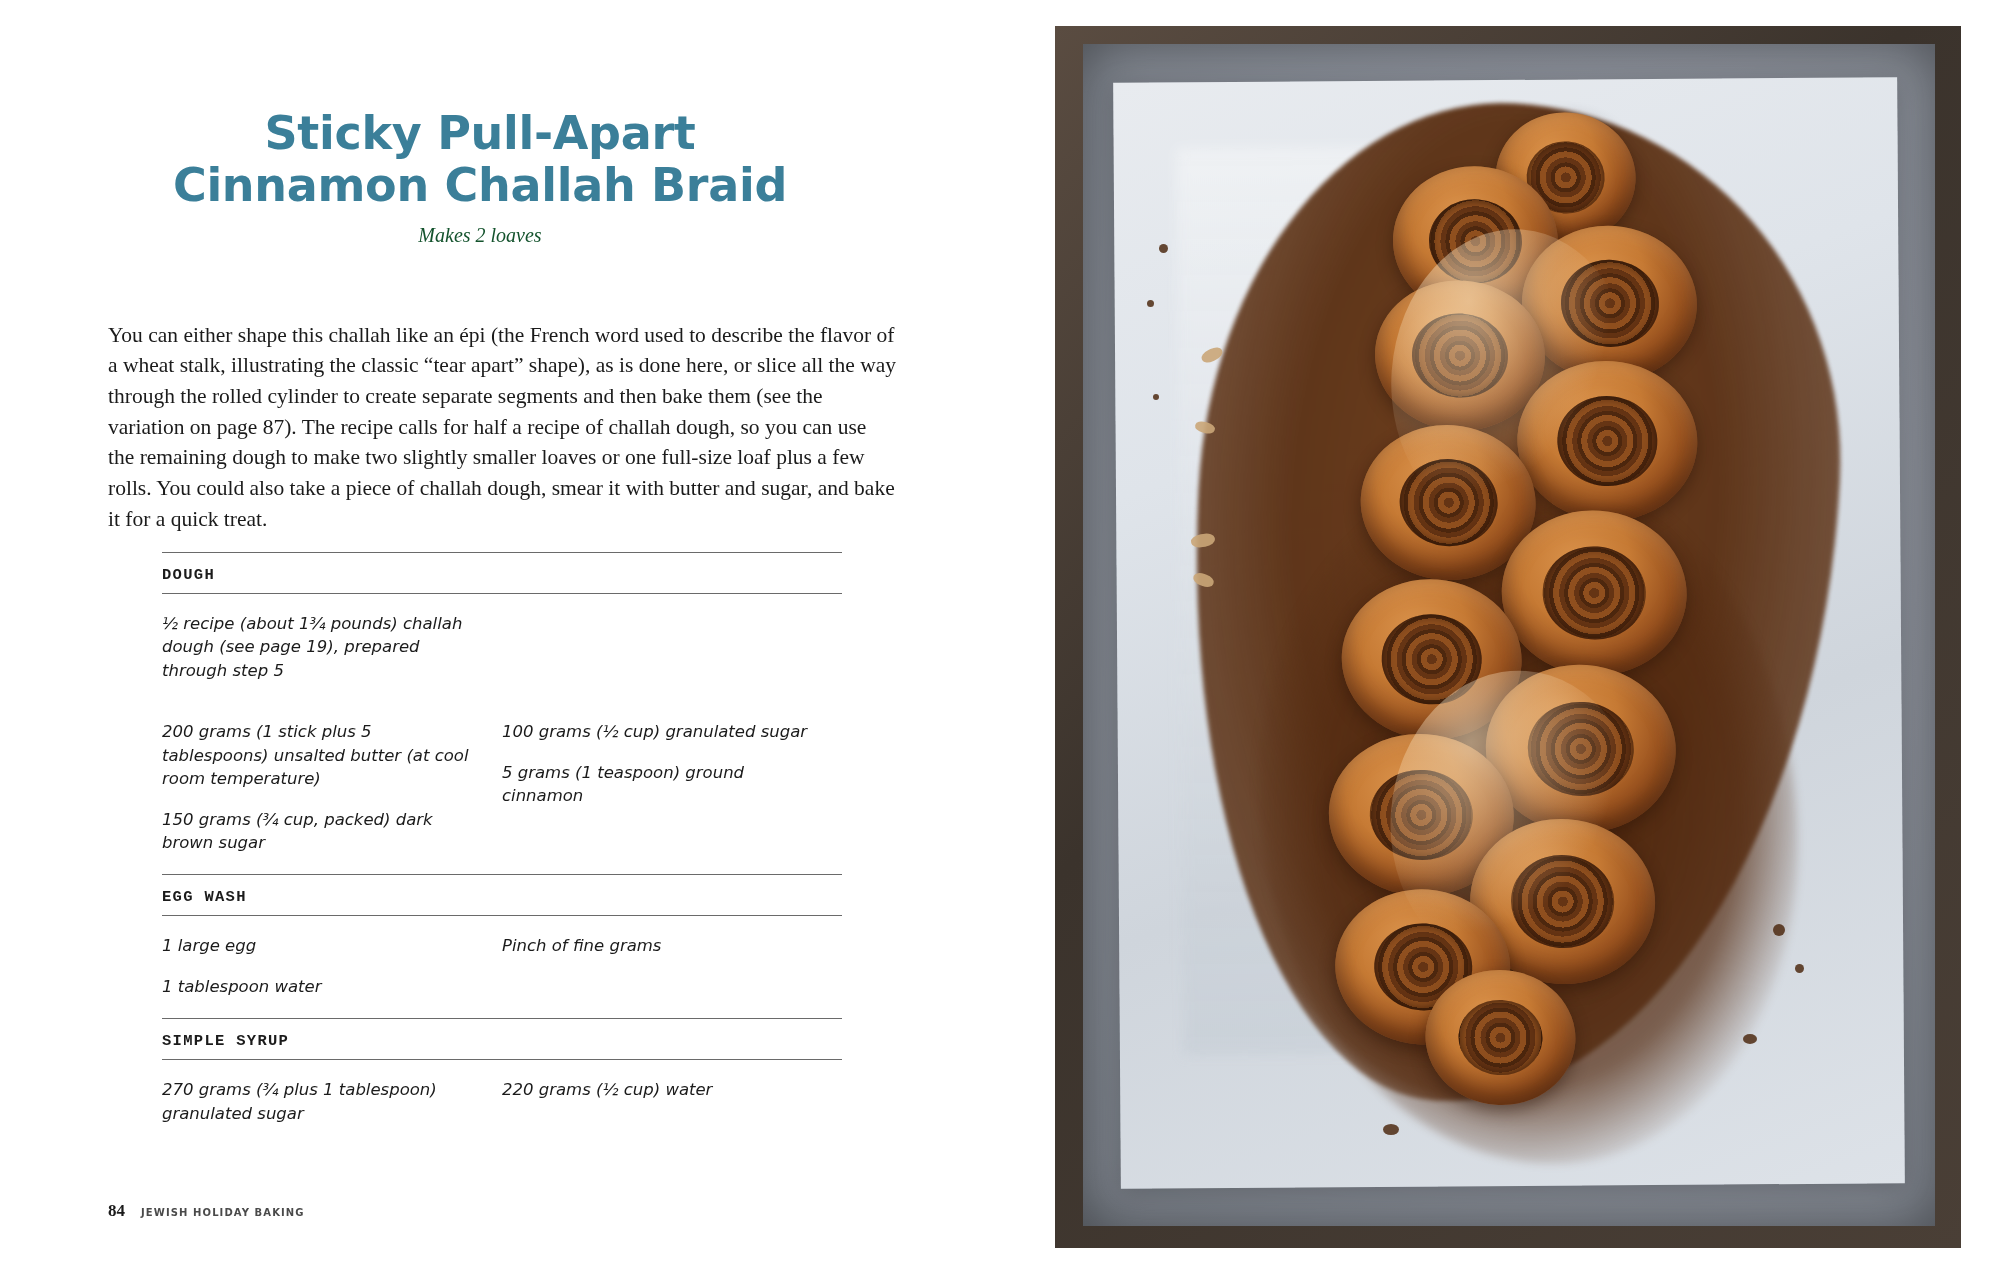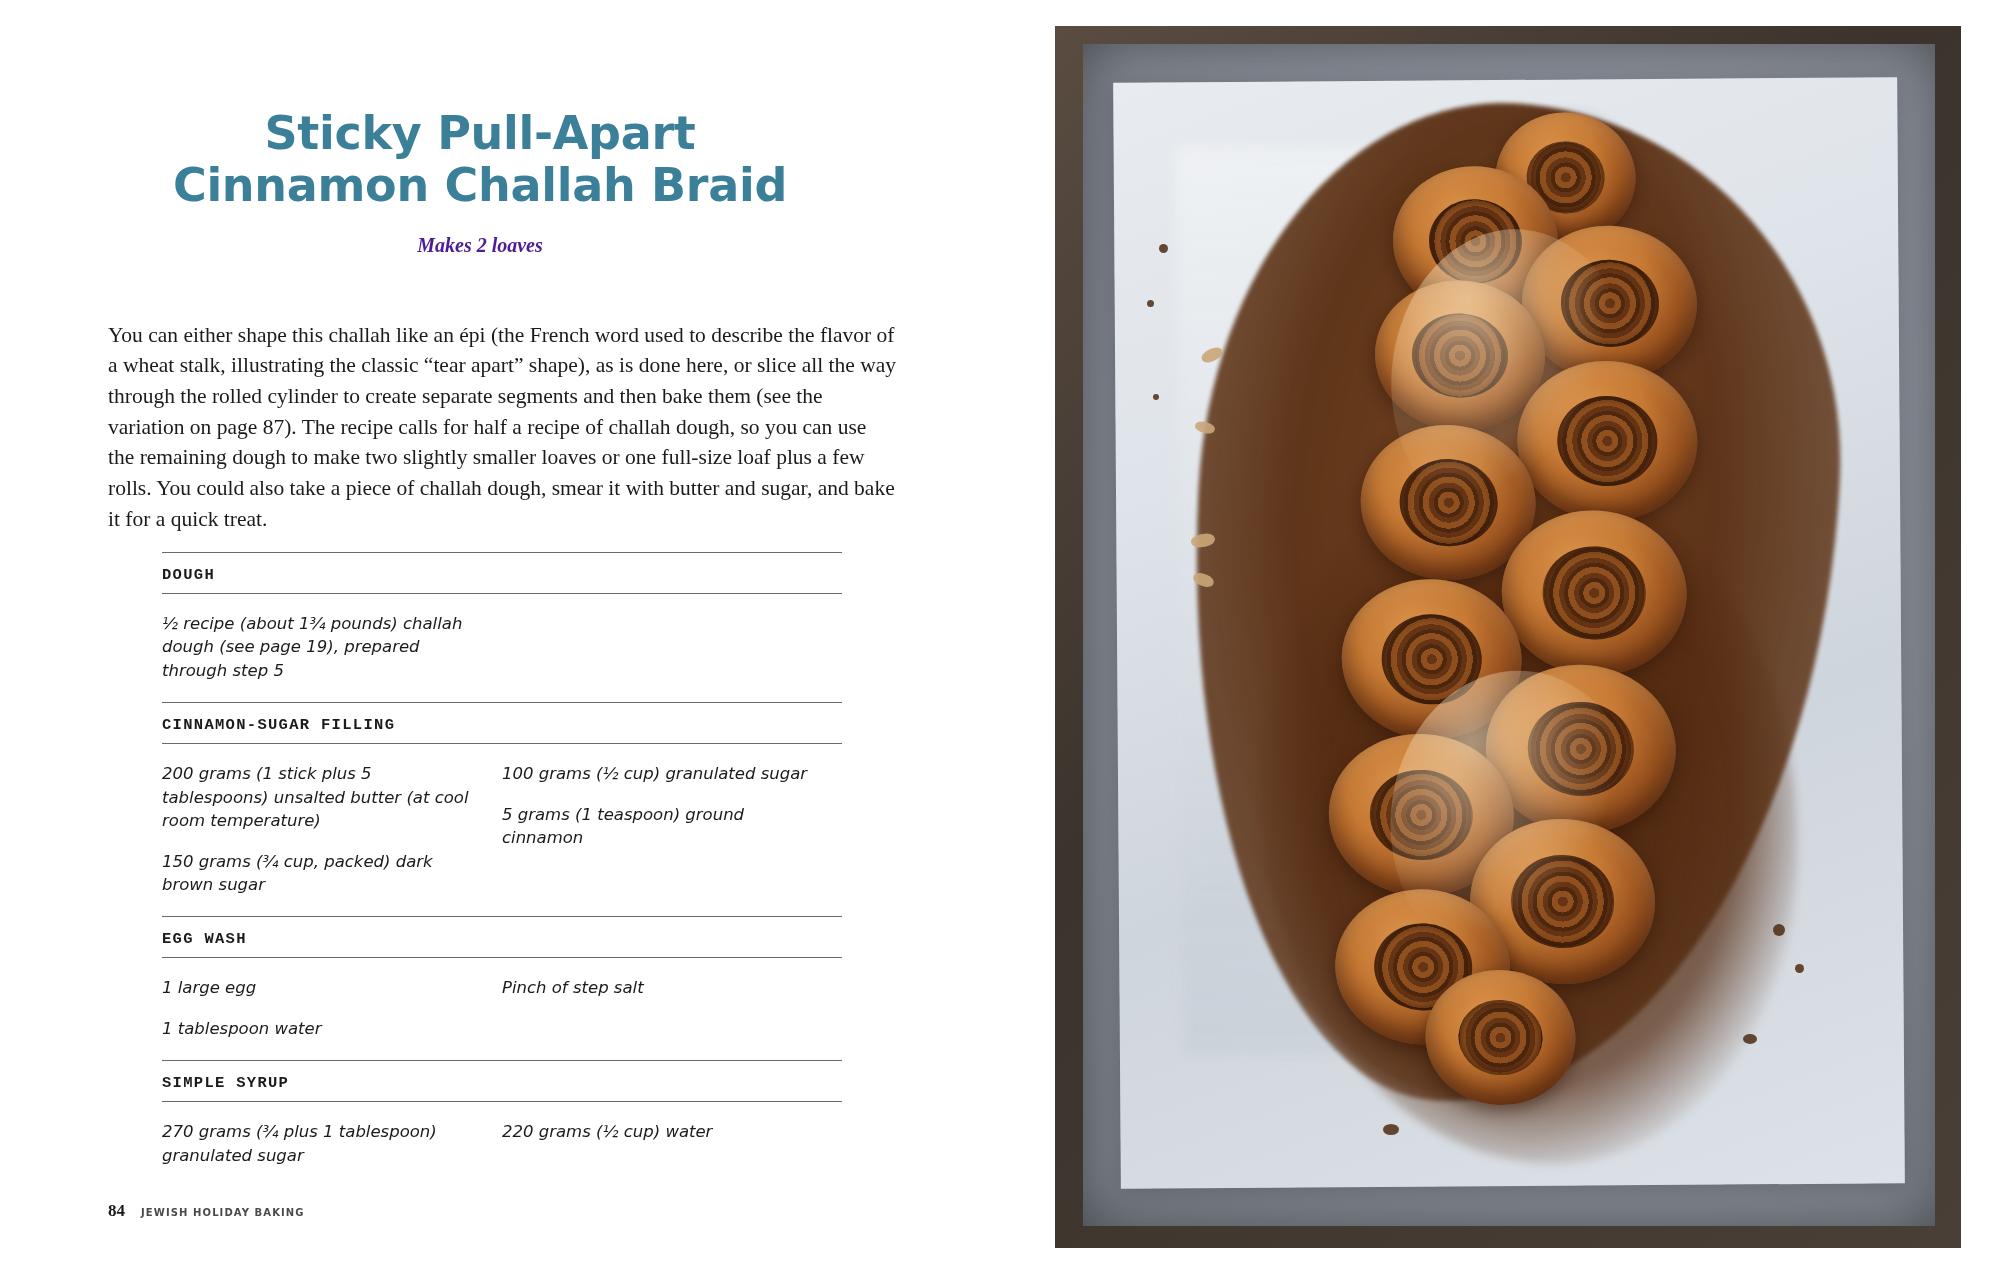--- a/index.html
+++ b/index.html
@@ -45,23 +45,22 @@
     line-height: 1.13;
     letter-spacing: -0.3px;
     color: #3b7f99;
     margin: 0;
   }
   .recipe-title .line2 { display: block; }
   .yield {
     font-family: "Liberation Serif", serif;
     font-style: italic;
     font-size: 20px;
-    color: #4c1d95;
-    margin-top: 22px;
-    font-weight: bold;
+    color: #14532d;
+    margin-top: 12px;
   }
 
   .intro {
     position: absolute;
     left: 108px;
     top: 298px;
     width: 790px;
     font-family: "Liberation Serif", serif;
     font-size: 21.5px;
     line-height: 1.43;
@@ -287,42 +286,41 @@
         <div class="section-head">DOUGH</div>
         <div class="cols">
           <div class="col">
             <div class="ing">½ recipe (about 1¾ pounds) challah dough (see page 19), prepared through step 5</div>
           </div>
           <div class="col"></div>
         </div>
       </div>
 
       <div class="section">
-        <div class="section-head">CINNAMON-SUGAR FILLING</div>
         <div class="cols">
           <div class="col">
             <div class="ing">200 grams (1 stick plus 5 tablespoons) unsalted butter (at cool room temperature)</div>
             <div class="ing">150 grams (¾ cup, packed) dark brown sugar</div>
           </div>
           <div class="col">
             <div class="ing">100 grams (½ cup) granulated sugar</div>
             <div class="ing">5 grams (1 teaspoon) ground cinnamon</div>
           </div>
         </div>
       </div>
 
       <div class="section">
         <div class="section-head">EGG WASH</div>
         <div class="cols">
           <div class="col">
             <div class="ing">1 large egg</div>
             <div class="ing">1 tablespoon water</div>
           </div>
           <div class="col">
-            <div class="ing">Pinch of step salt</div>
+            <div class="ing">Pinch of fine grams</div>
           </div>
         </div>
       </div>
 
       <div class="section">
         <div class="section-head">SIMPLE SYRUP</div>
         <div class="cols">
           <div class="col">
             <div class="ing">270 grams (¾ plus 1 tablespoon) granulated sugar</div>
           </div>

